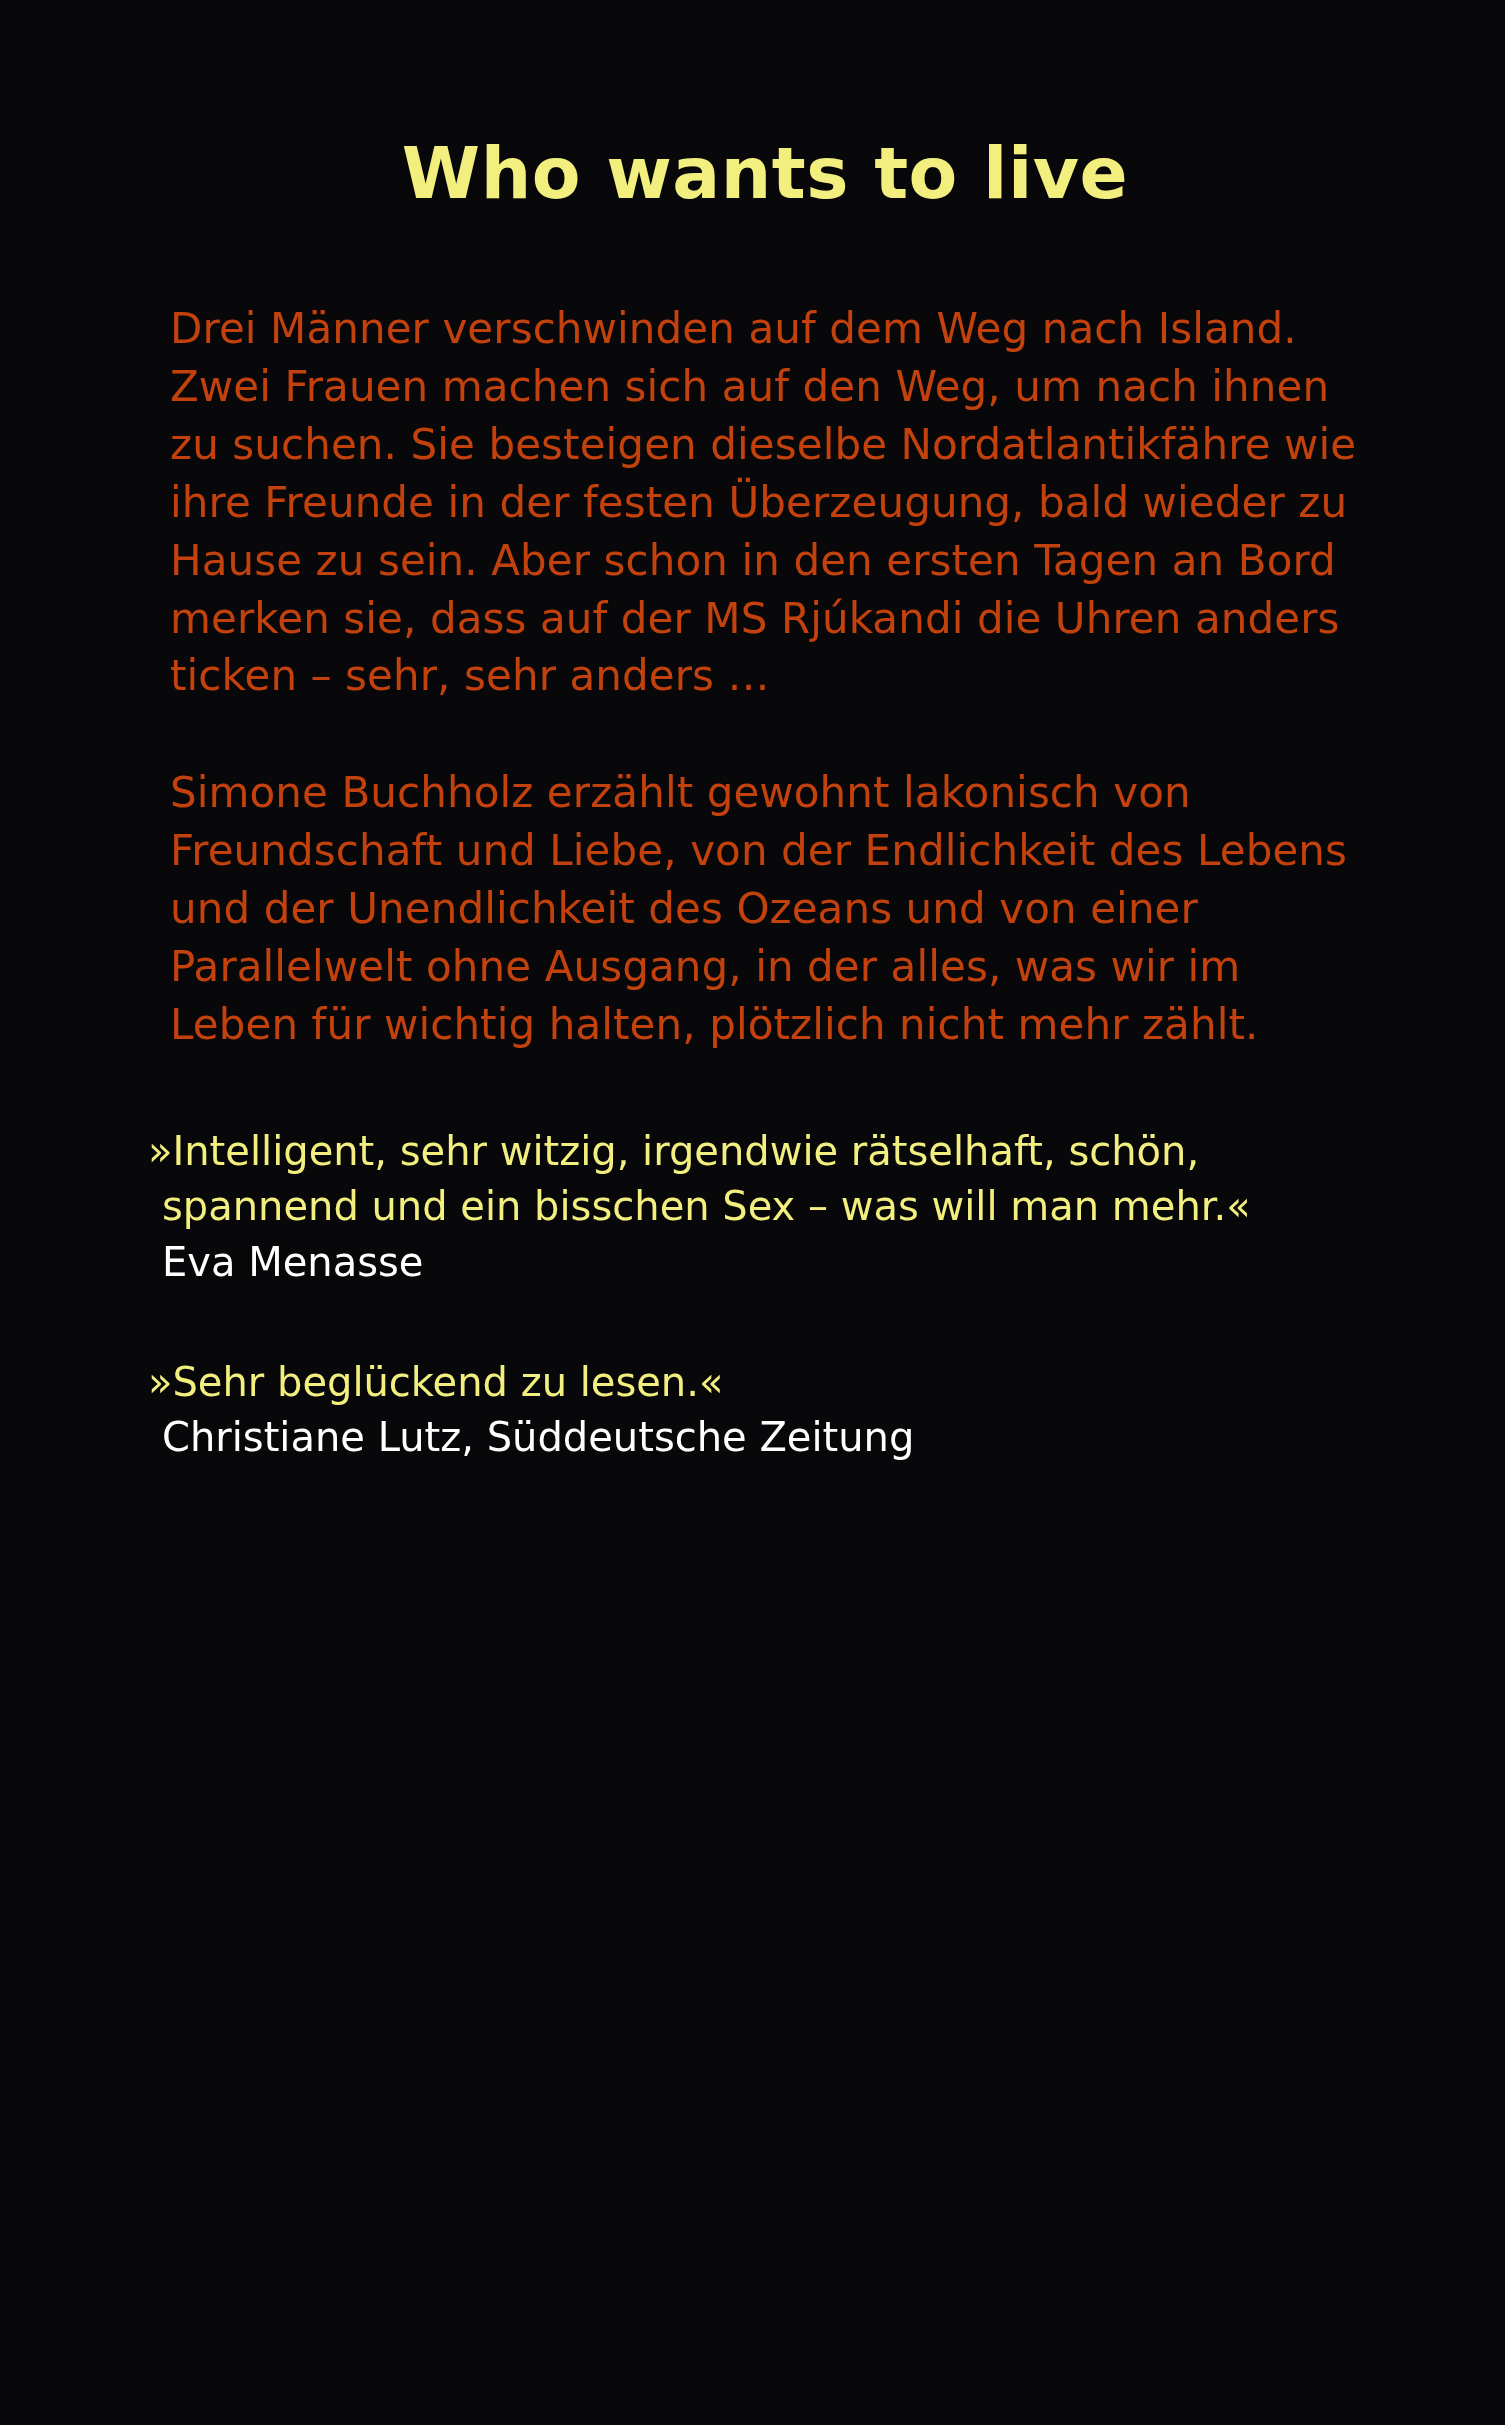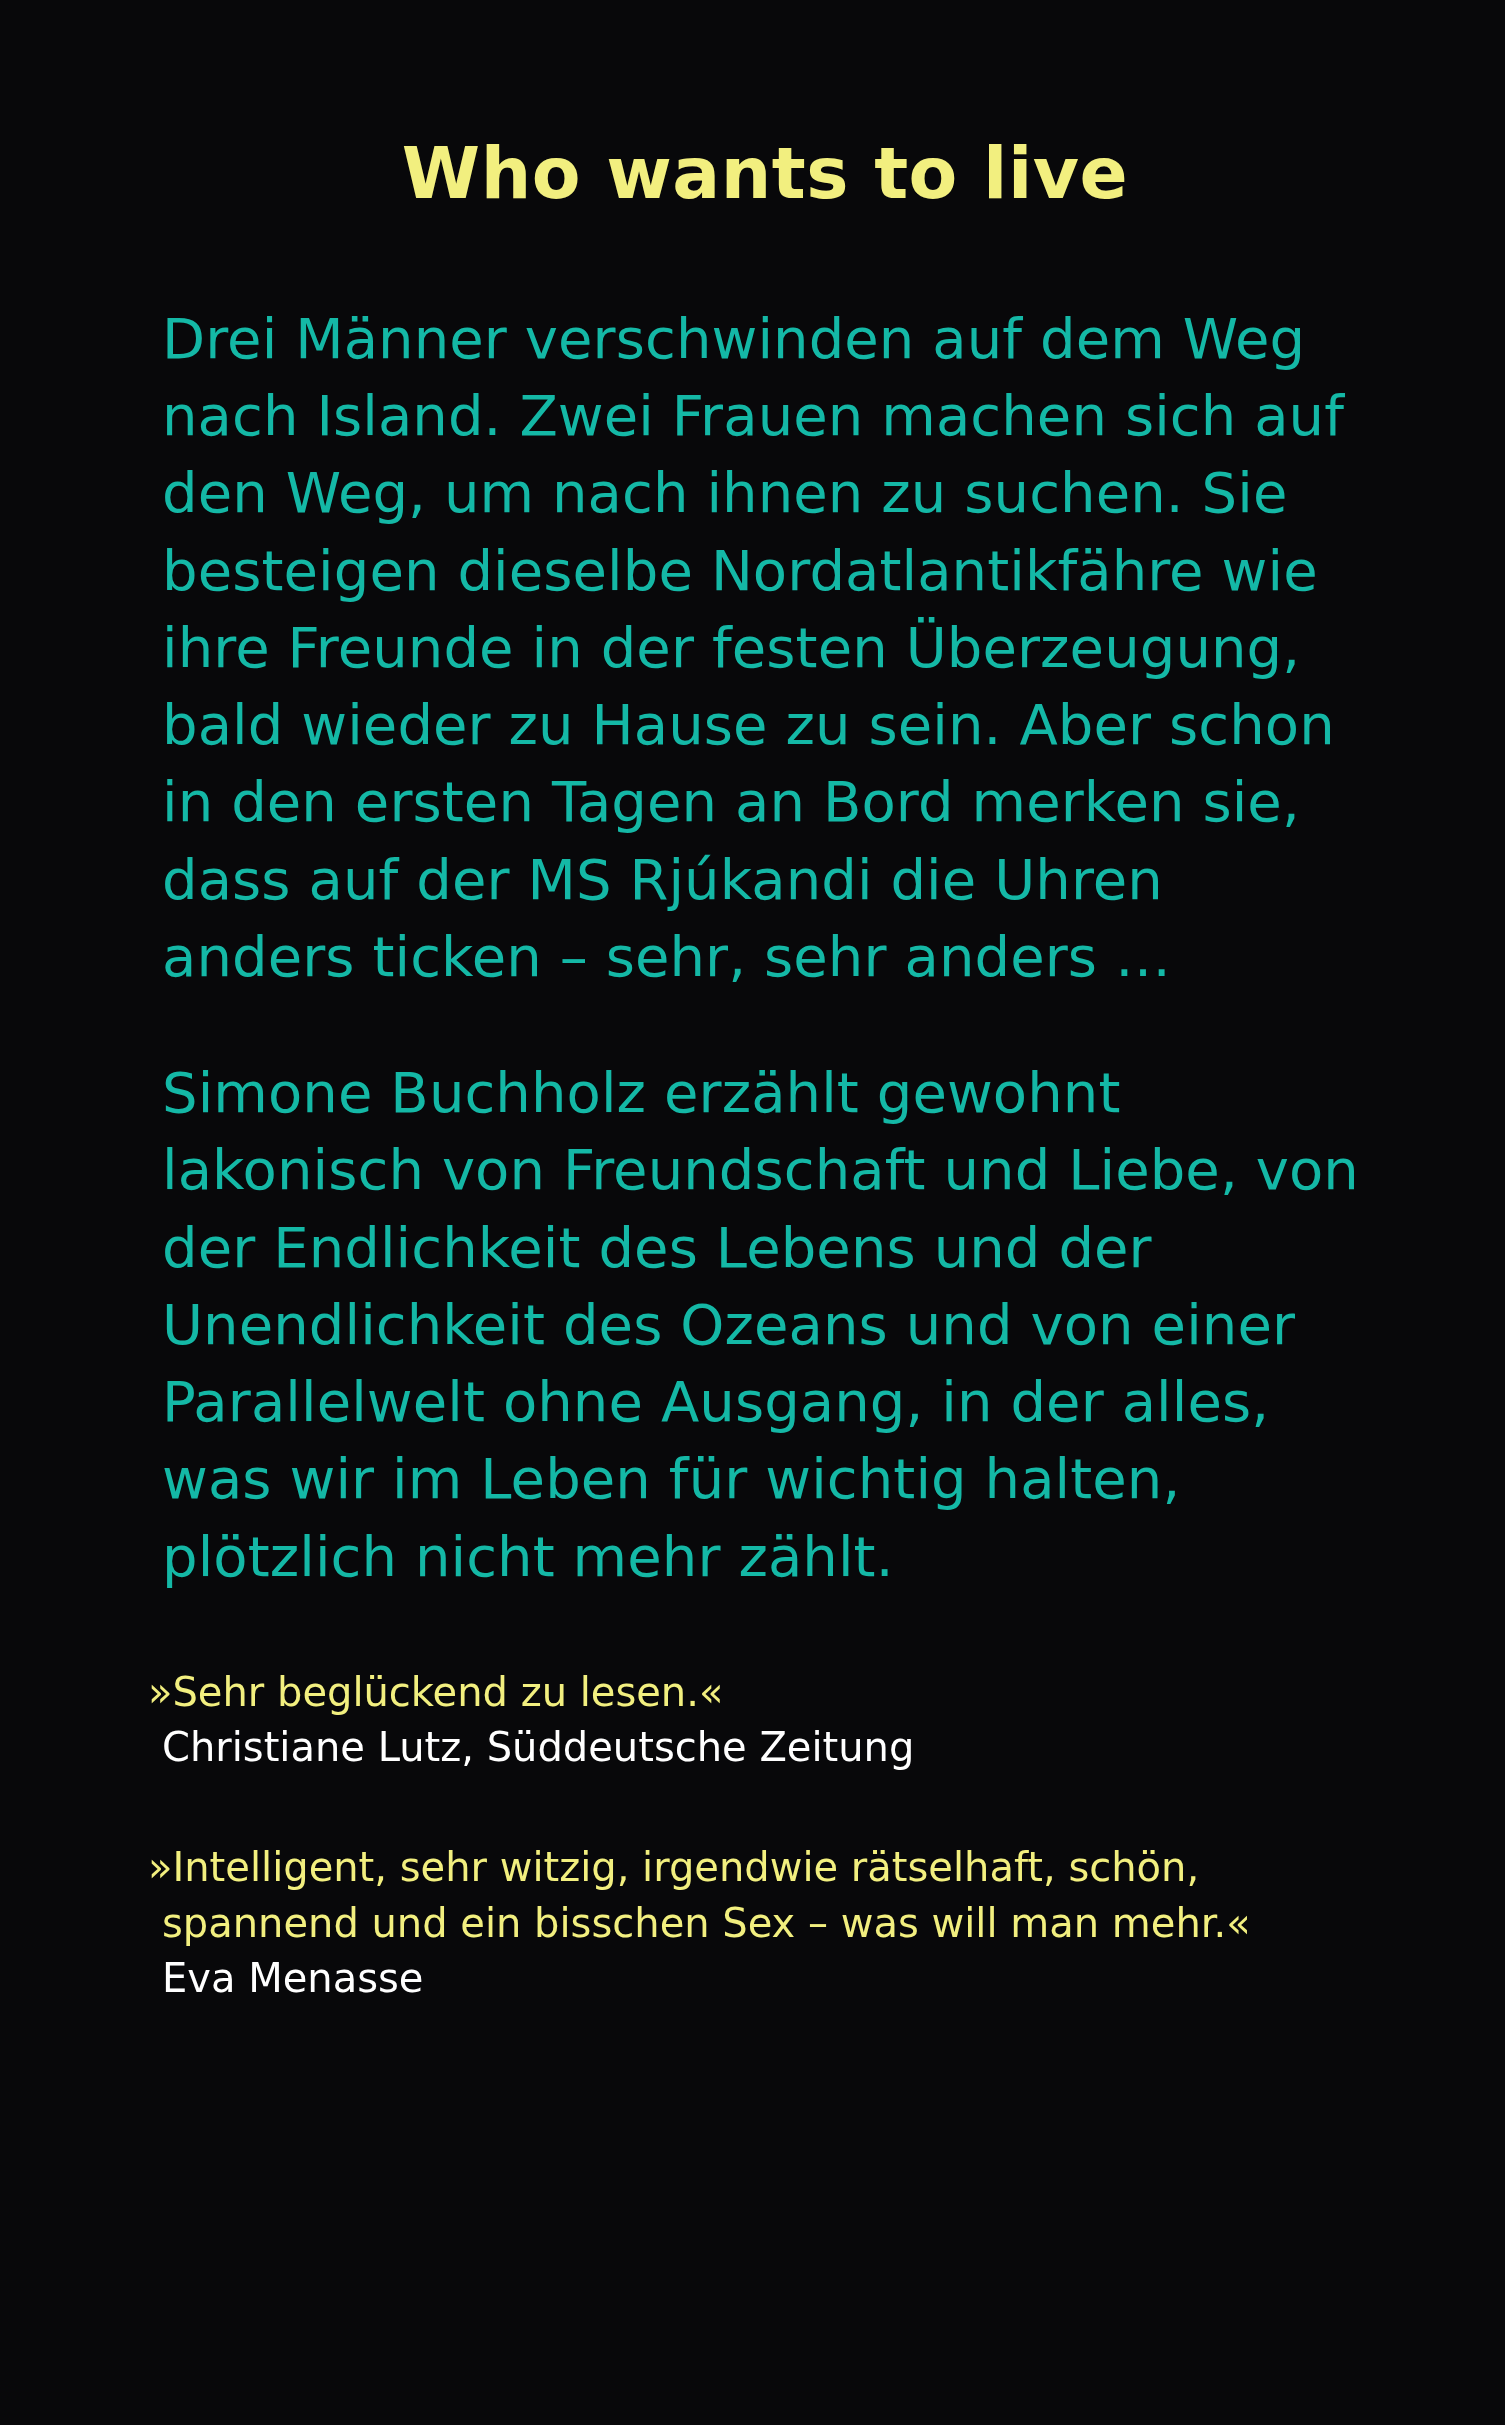--- a/index.html
+++ b/index.html
@@ -36,26 +36,26 @@
     line-height: 1.25;
     letter-spacing: 0.5px;
     text-align: center;
     margin: 0 0 81px 0;
     padding: 0 21.6px;
   }
   .title .line {
     display: block;
   }
   .blurb {
-    color: #14b8a6;
-    font-size: 56px;
+    color: #c2410c;
+    font-size: 42px;
     line-height: 1.38;
     font-weight: 400;
     letter-spacing: 0.1px;
-    margin: 0;
+    margin: 8px;
   }
   .blurb p {
     margin: 0 0 59px 0;
   }
   .quote-block {
     margin-top: 70px;
   }
   .quote-block + .quote-block {
     margin-top: 65px;
   }
@@ -85,24 +85,24 @@
     <h1 class="title">
       <span class="line">Who wants to live</span>
     </h1>
 
     <div class="blurb">
       <p>Drei Männer verschwinden auf dem Weg nach Island. Zwei Frauen machen sich auf den Weg, um nach ihnen zu suchen. Sie besteigen dieselbe Nordatlantikfähre wie ihre Freunde in der festen Überzeugung, bald wieder zu Hause zu sein. Aber schon in den ersten Tagen an Bord merken sie, dass auf der MS Rjúkandi die Uhren anders ticken – sehr, sehr anders …</p>
       <p>Simone Buchholz erzählt gewohnt lakonisch von Freundschaft und Liebe, von der Endlichkeit des Lebens und der Unendlichkeit des Ozeans und von einer Parallelwelt ohne Ausgang, in der alles, was wir im Leben für wichtig halten, plötzlich nicht mehr zählt.</p>
     </div>
 
     <div class="quote-block">
-      <p class="quote-text">»Sehr beglückend zu lesen.«</p>
-      <p class="quote-source">Christiane Lutz, Süddeutsche Zeitung</p>
+      <p class="quote-text">»Intelligent, sehr witzig, irgendwie rätselhaft, schön, spannend und ein bisschen Sex – was will man mehr.«</p>
+      <p class="quote-source">Eva Menasse</p>
     </div>
 
     <div class="quote-block">
-      <p class="quote-text">»Intelligent, sehr witzig, irgendwie rätselhaft, schön, spannend und ein bisschen Sex – was will man mehr.«</p>
-      <p class="quote-source">Eva Menasse</p>
+      <p class="quote-text">»Sehr beglückend zu lesen.«</p>
+      <p class="quote-source">Christiane Lutz, Süddeutsche Zeitung</p>
     </div>
 
   </div>
 </div>
 
 
 </body></html>

